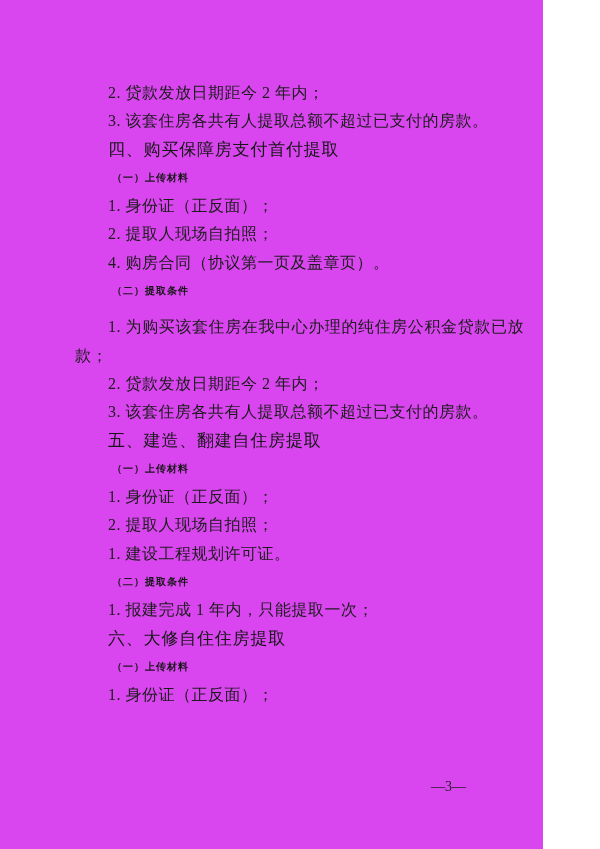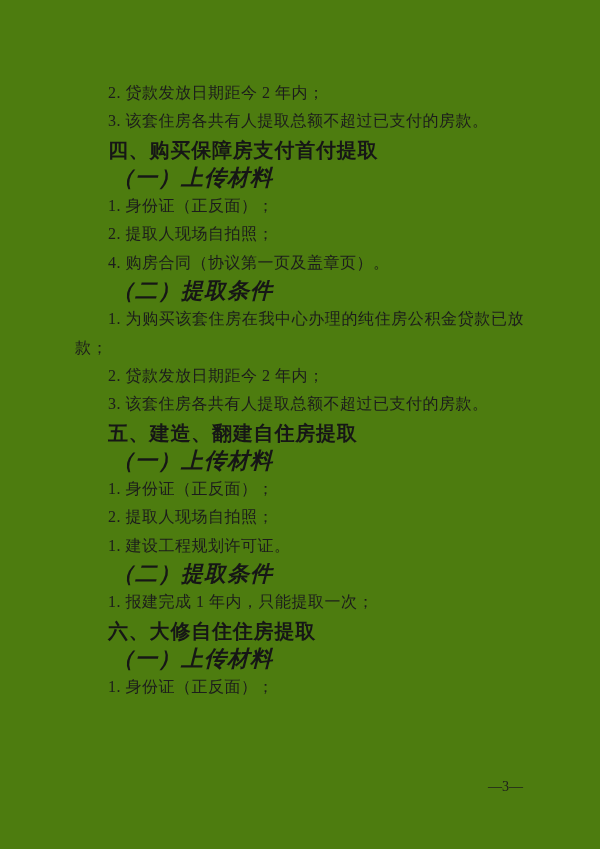--- a/index.html
+++ b/index.html
@@ -2,23 +2,23 @@
 <html><head>
 <meta charset="utf-8">
 <style>
   html, body {
     margin: 0;
     padding: 0;
     background: #ffffff;
   }
   .page {
     position: relative;
-    width: 600px;
+    width: 543px;
     height: 849px;
-    background: #4d7c0f;
+    background: #d946ef;
     overflow: hidden;
     font-family: "Liberation Serif", "DejaVu Serif", serif;
     color: #1c1c1c;
   }
   .doc-body {
     position: absolute;
     top: 79px;
     left: 75px;
     width: 449px;
   }
@@ -33,39 +33,39 @@
   }
   .list-item {
     padding-left: 33px;
   }
   .list-item-justified {
     padding-left: 33px;
     white-space: normal;
     text-align: justify;
     text-align-last: justify;
     letter-spacing: 0.5px;
+    margin-top: 8px;
   }
   .continuation {
     padding-left: 0;
   }
   .section-heading {
     padding-left: 33px;
     font-family: "Liberation Sans", "DejaVu Sans", sans-serif;
-    font-weight: bold;
-    font-size: 20px;
+    font-weight: normal;
+    font-size: 17px;
     letter-spacing: 0.8px;
     color: #161616;
   }
   .sub-heading {
     padding-left: 37px;
     font-weight: bold;
-    font-size: 22px;
+    font-size: 10px;
     letter-spacing: 1px;
     color: #161616;
-    font-style: italic;
   }
   .page-number {
     position: absolute;
     top: 778px;
     right: 77px;
     font-size: 14px;
     line-height: 18px;
     letter-spacing: 0;
     color: #1c1c1c;
     font-family: "Liberation Serif", "DejaVu Serif", serif;

